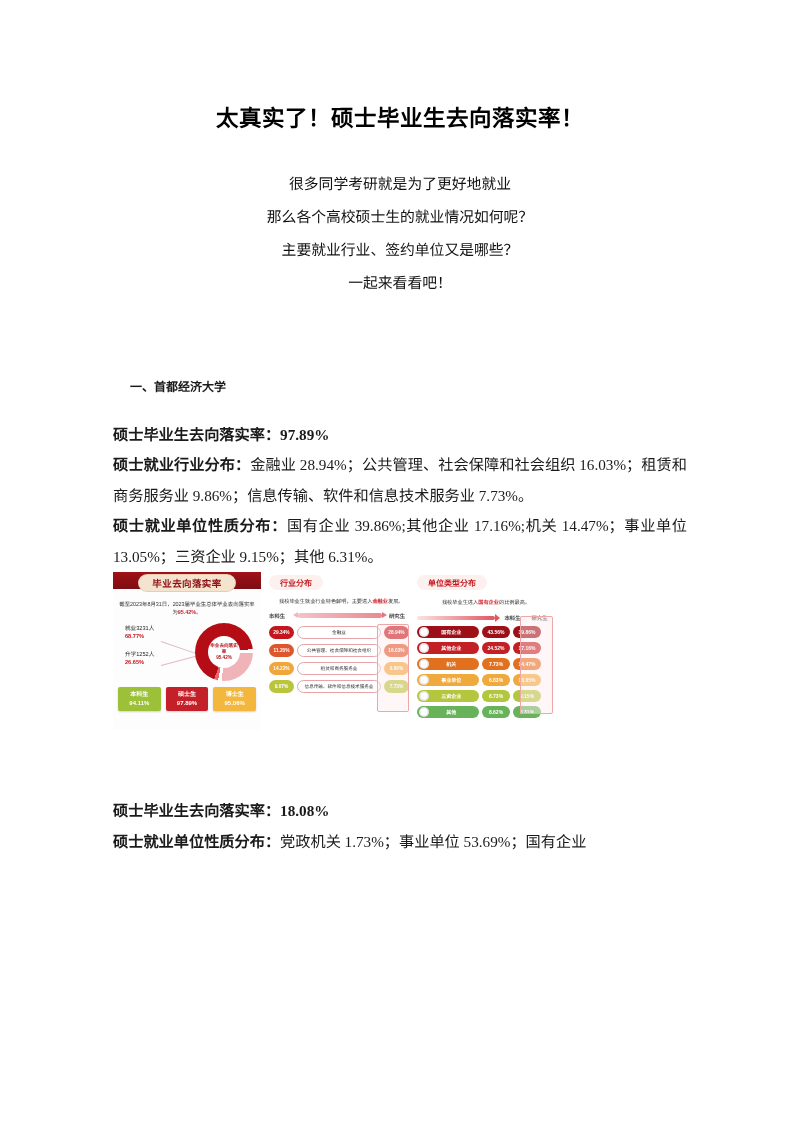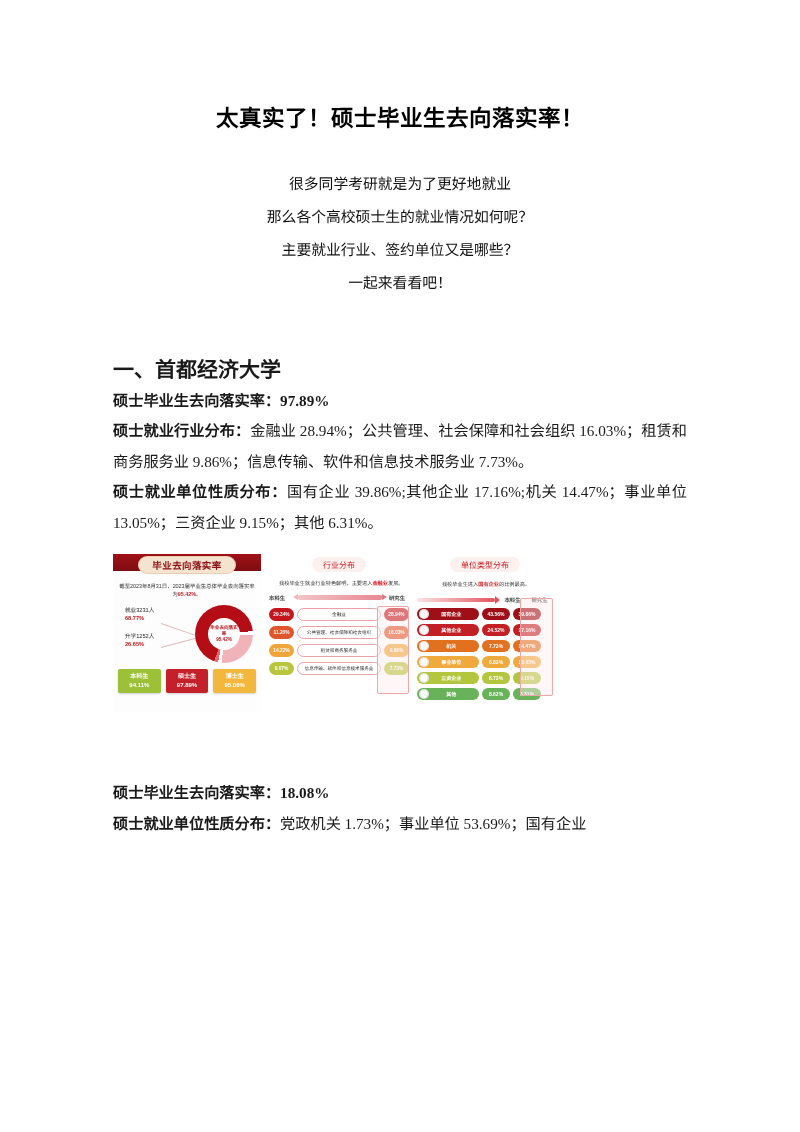--- a/index.html
+++ b/index.html
@@ -43,38 +43,37 @@
     line-height: 33px;
     color: #111;
   }
 
   
   .section { margin-top: 0; }
   #section-1 { padding-top: 55px; }
   #section-2 { padding-top: 66px; }
 
   .section-heading {
-    font-size: 21px;
+    font-size: 12px;
     font-weight: bold;
     line-height: 30.5px;
-    margin: 0;
+    margin: 17px;
   }
   .para {
     font-size: 15.2px;
     line-height: 30.5px;
     margin: 0;
     text-align: justify;
     text-justify: inter-ideograph;
   }
   .para b { font-weight: bold; }
   .num { font-family: "Liberation Serif", serif; }
 
   
   .infographic {
-    margin-top: 16px;
     width: 440px;
     height: 158px;
     position: relative;
     display: flex;
     gap: 8px;
     font-family: "Liberation Sans", sans-serif;
   }
 
   
   .panel-rate {
@@ -194,23 +193,22 @@
   .box-green  { background: #9cc038; }
   .box-red    { background: #c4202a; }
   .box-yellow { background: #f2b73c; }
 
   
   .panel-ind {
     width: 140px;
     position: relative;
   }
   .ind-title, .unit-title {
-    text-align: center;
     font-size: 8px;
-    font-weight: normal;
+    font-weight: bold;
     color: #c4161c;
     padding: 3px 0 0;
     position: relative;
   }
   .title-cloud {
     display: inline-block;
     padding: 2px 11px;
     border-radius: 10px;
     background: #fdf1ef;
   }

